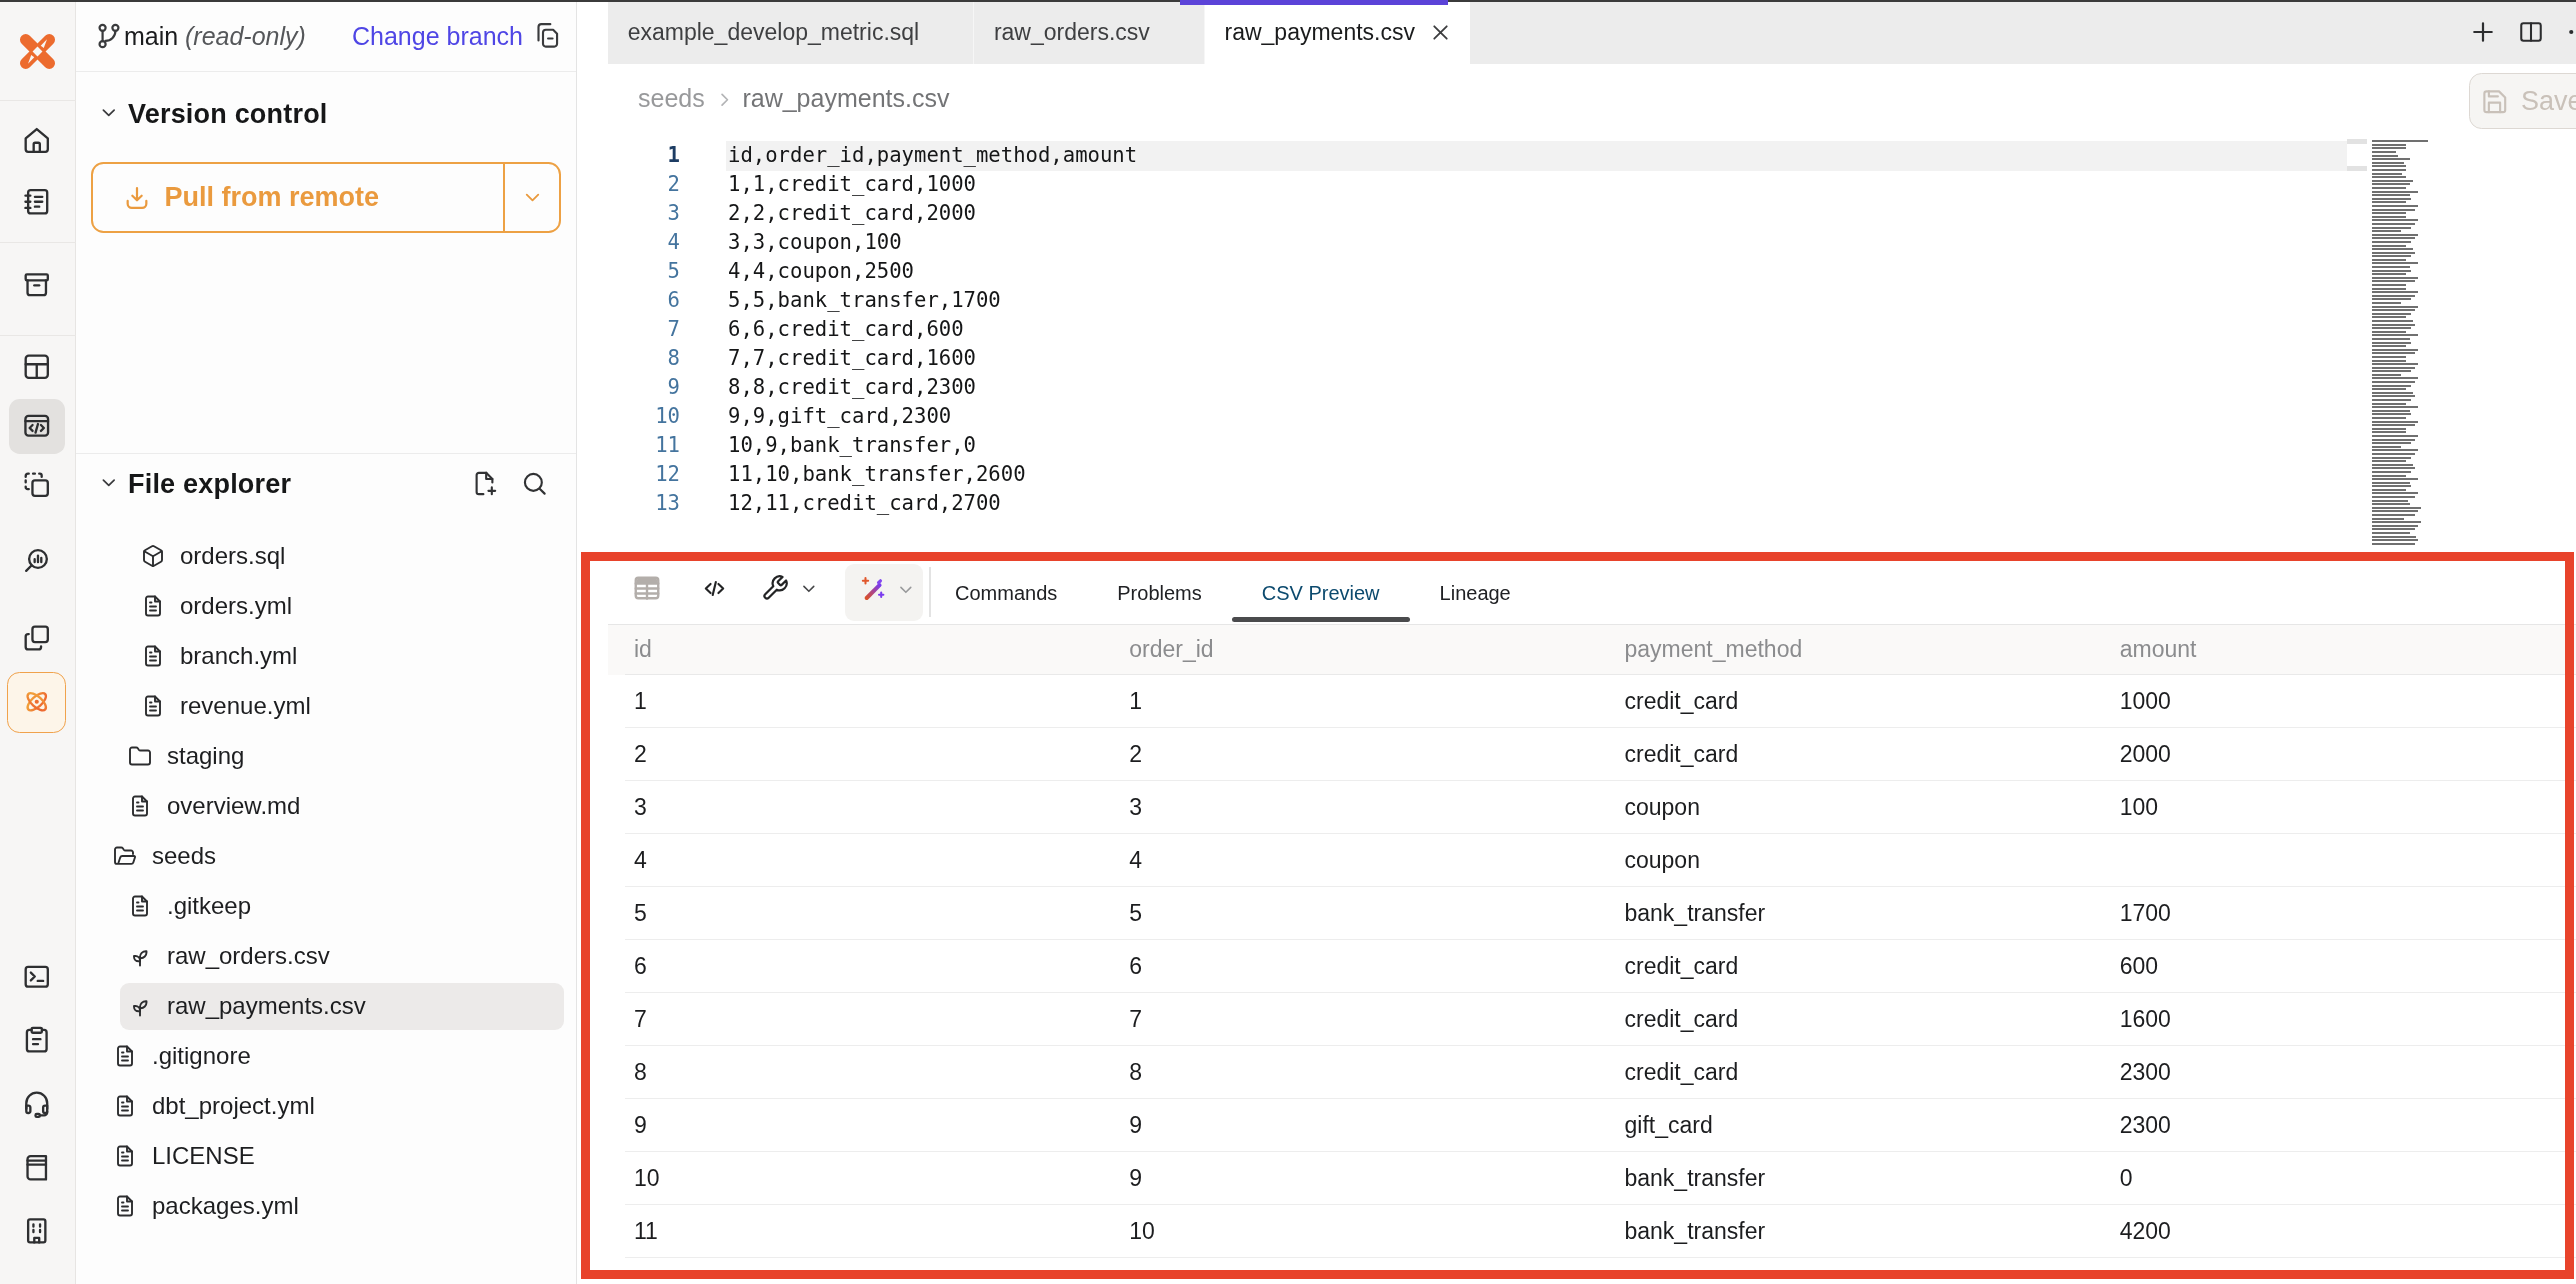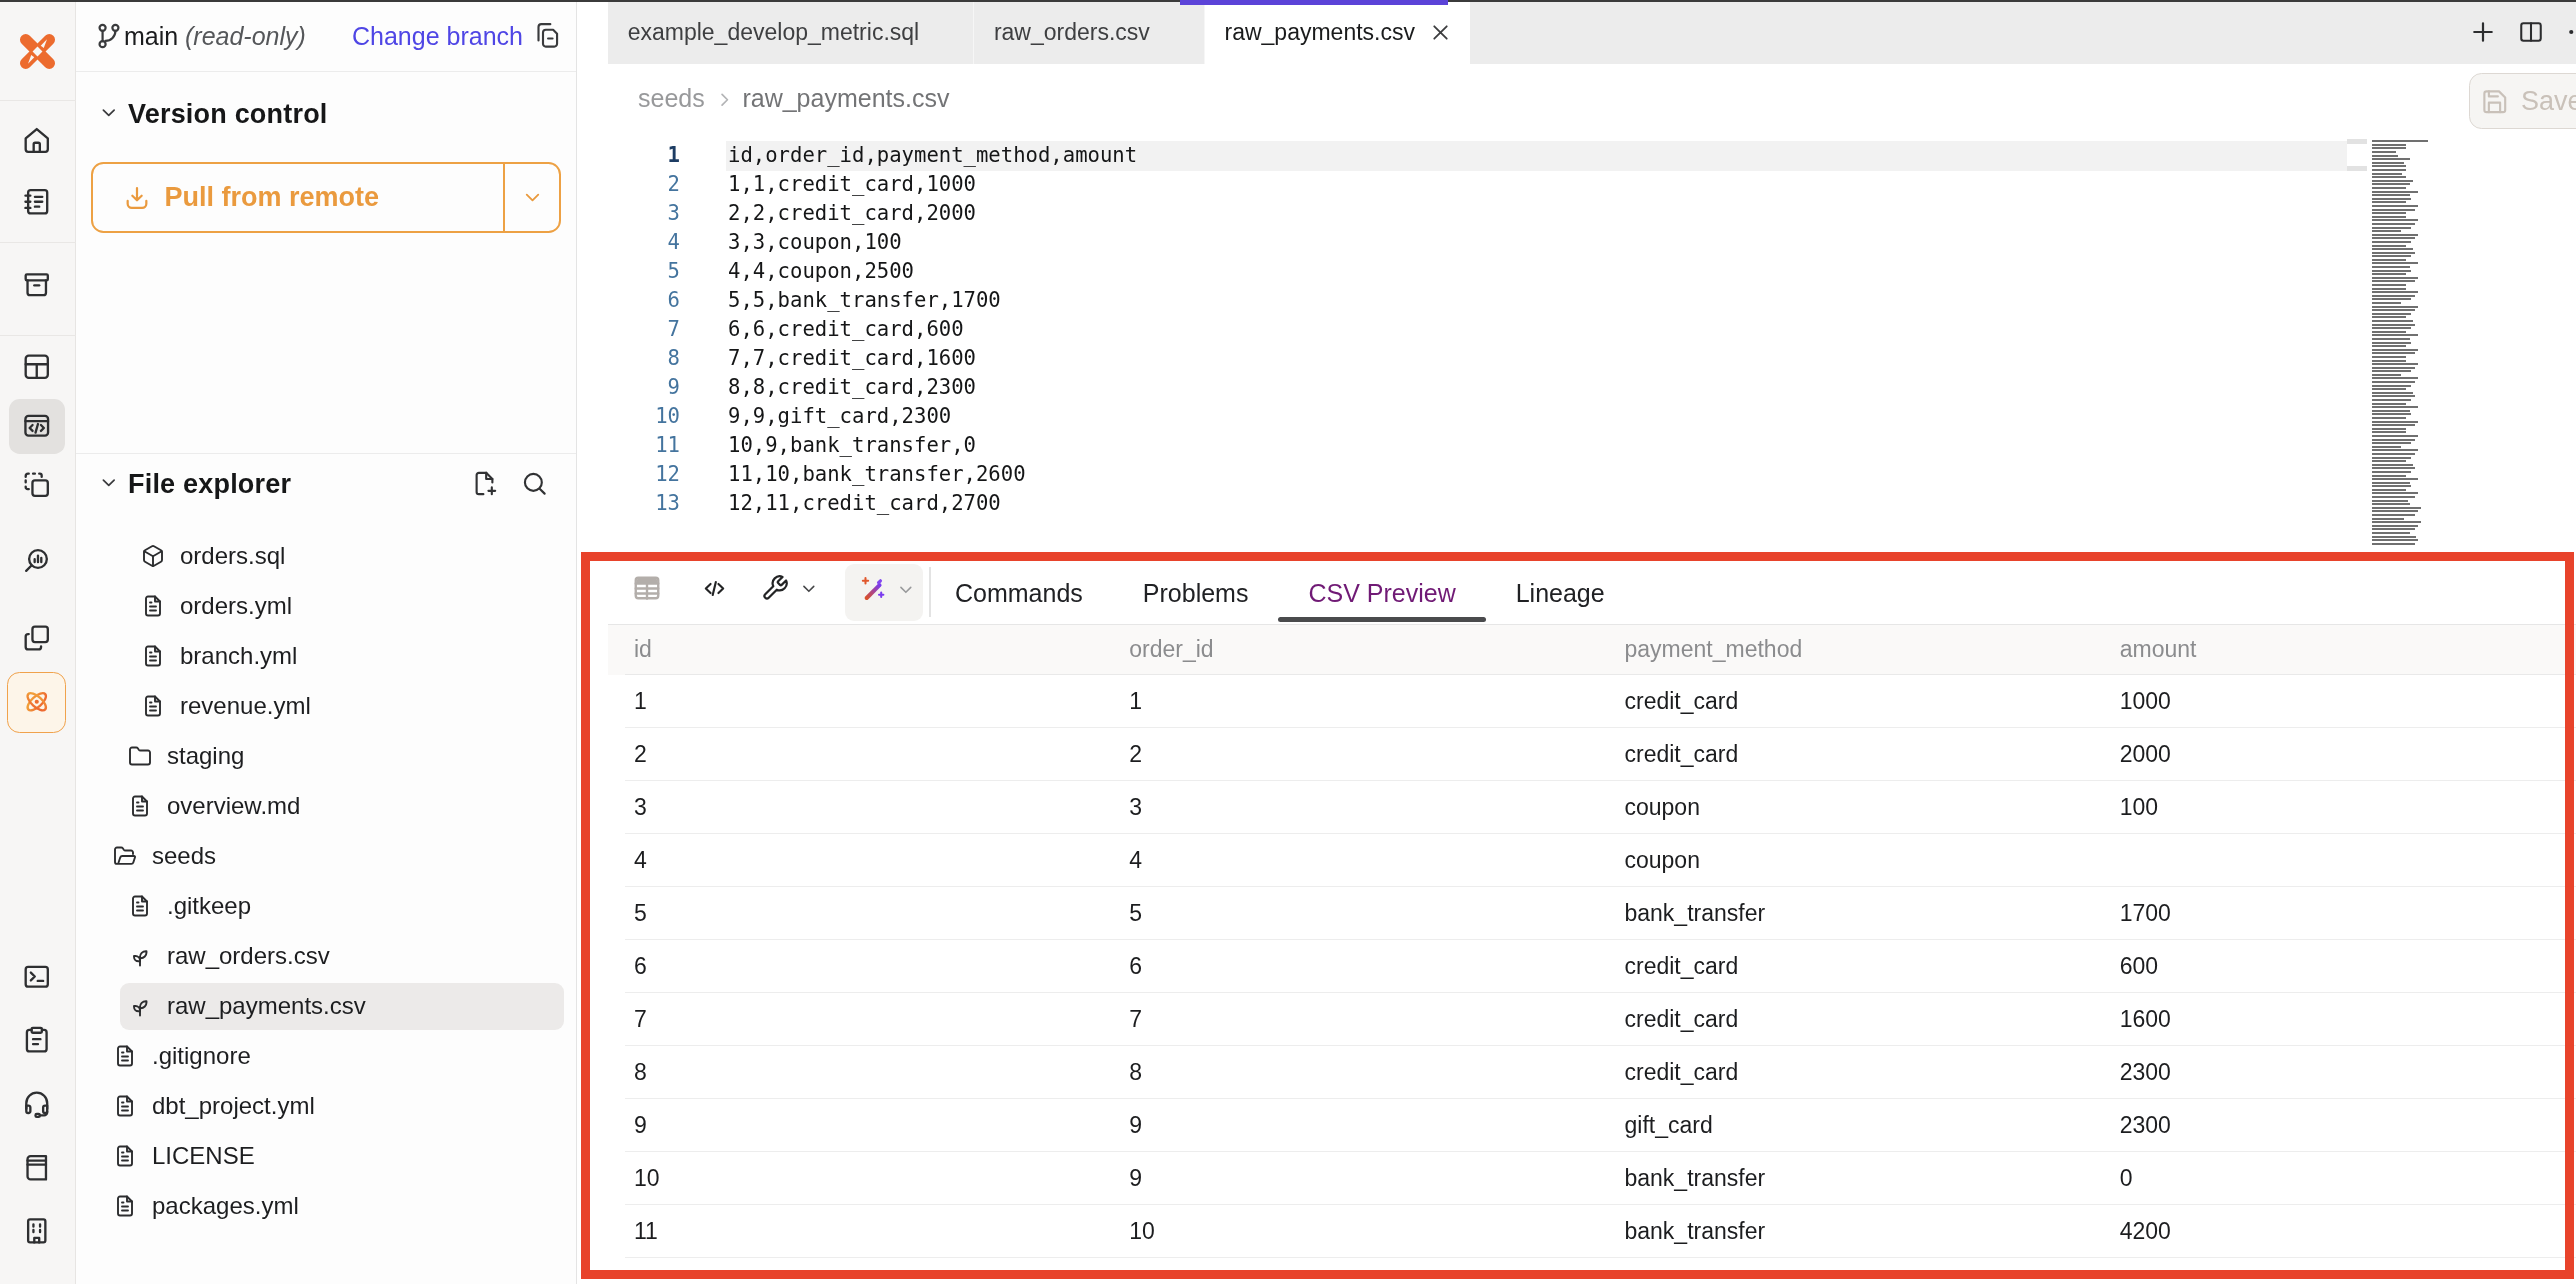--- a/index.html
+++ b/index.html
@@ -117,23 +117,23 @@
   .ptool-icon{position:absolute;top:11.6px;color:#232425}
   .pt-table{left:24px;width:30px;height:30px;top:9.8px;color:#b3aeaa}
   .pt-code{left:93px;width:27px;height:27px;top:12.5px}
   .pt-wrench{left:153px;width:28px;height:28px;top:11.6px}
   .pt-chev1{left:191px;width:19.7px;height:19.7px;top:16px;color:#454648}
   .wand-box{position:absolute;left:237px;top:0.9px;width:78px;height:57px;background:#f4f3f1;border-radius:9px}
   .pt-wand{left:250px;width:29px;height:29px;top:11.6px}
   .pt-chev2{left:288px;width:19.7px;height:19.7px;top:17px;color:#98999b}
   .ptool-divider{position:absolute;left:321px;top:4.5px;width:1.8px;height:50px;background:#e3e3e3}
   .ptabs{position:absolute;left:317px;top:0;height:61px;display:flex}
-  .ptab{position:relative;display:flex;align-items:center;height:61px;padding:0 30px;font-size:25px;
+  .ptab{position:relative;display:flex;align-items:center;height:61px;padding:0 30px;font-size:20px;
     color:#202124;cursor:pointer;white-space:nowrap}
-  .ptab.active{font-weight:500;color:#701a75}
+  .ptab.active{font-weight:500;color:#0c4a6e}
   .ptab.active::after{content:"";position:absolute;left:0;bottom:1.8px;width:100%;height:5.4px;
     background:#4a4b4d;border-radius:2.7px;z-index:3}
   .pdivider{position:absolute;left:0;top:71px;width:100%;height:1.8px;background:#e6e6e6}
   .phead-bg{position:absolute;left:0;top:72px;width:100%;height:50px;background:#faf9f8}
   .ptable{position:absolute;left:17px;top:72px;width:1981px}
   .prow{display:grid;grid-template-columns:repeat(4,1fr)}
   .prow.head{height:50px;border-bottom:1.8px solid #e9e9e9}
   .prow.body{height:53px;border-bottom:1.8px solid #ededed}
   .pcell{padding-left:9px;display:flex;align-items:center;font-size:23px;color:#1c1d1f;overflow:hidden}
   .prow.head .pcell{color:#8b8c8e}

